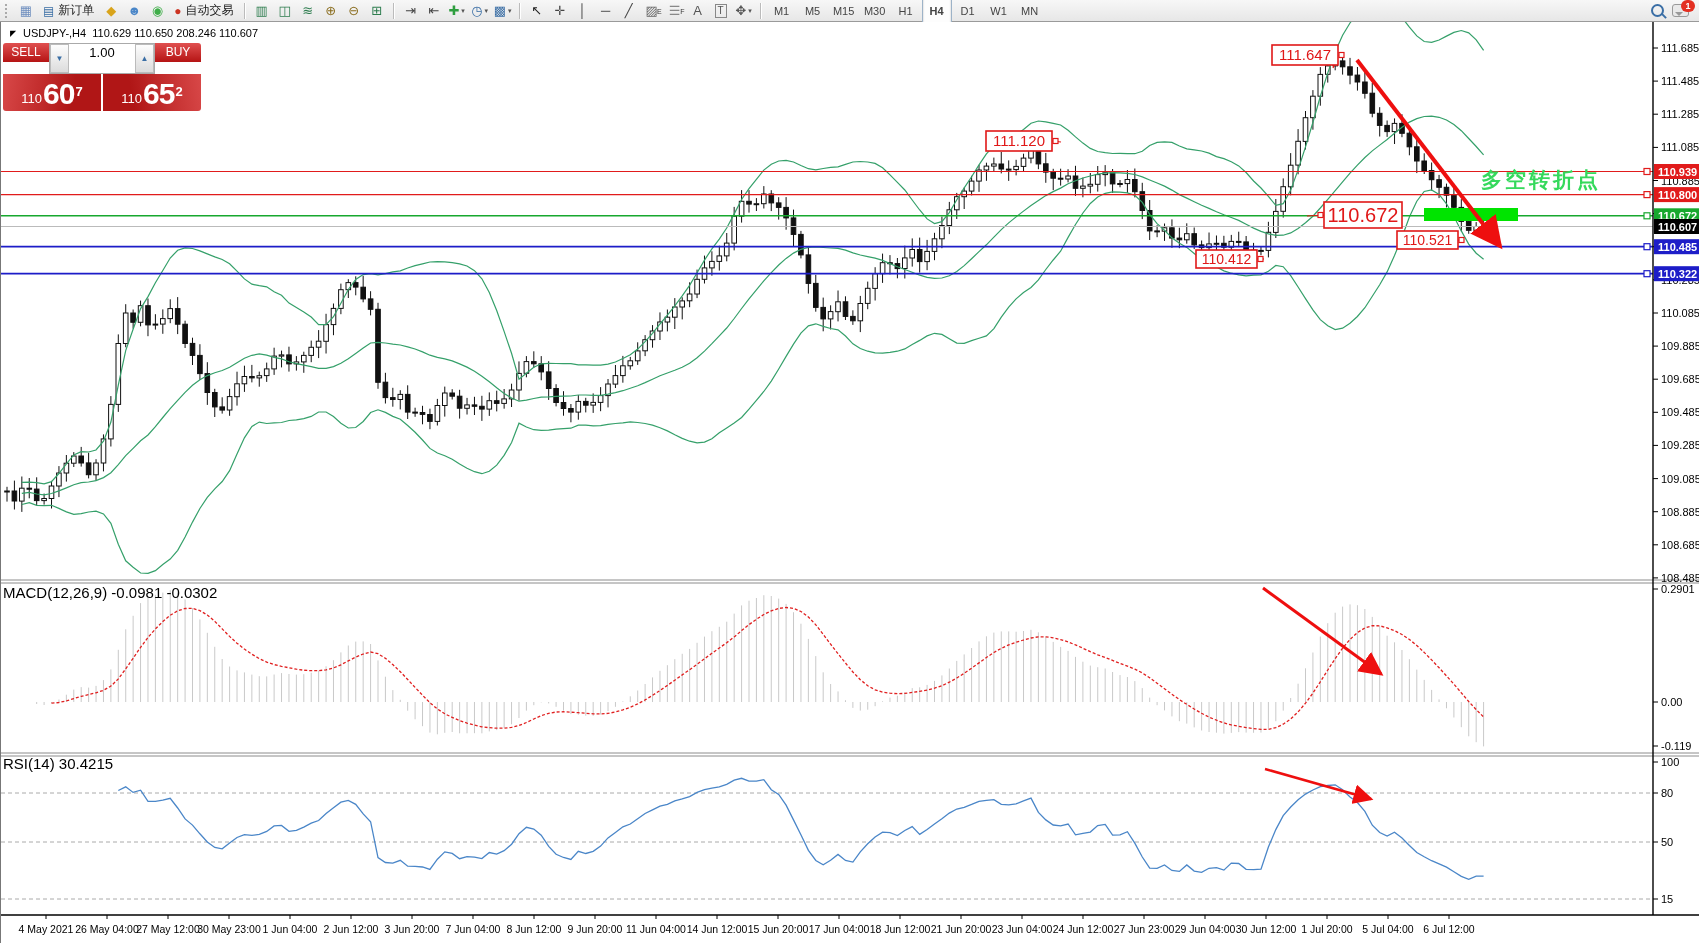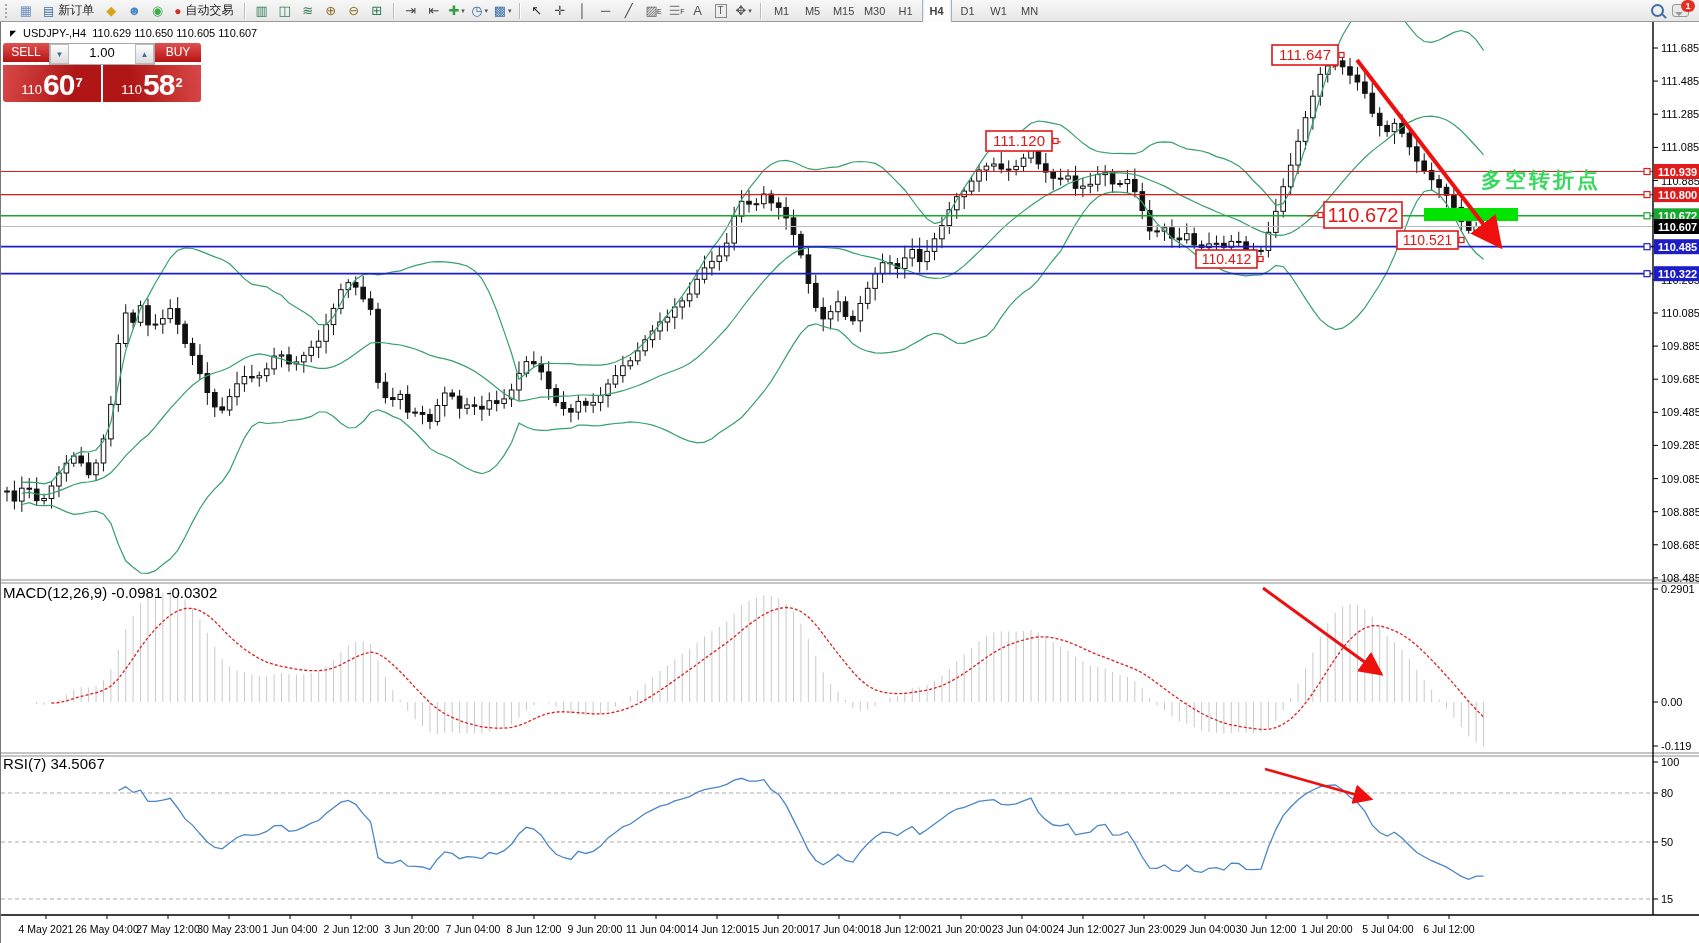--- a/index.html
+++ b/index.html
@@ -29,21 +29,21 @@
     border-radius:7px;font-size:9px;font-weight:bold;text-align:center;line-height:12px;padding:0 1px;}
   
   #chartwin{position:absolute;left:0;top:22px;width:1699px;height:921px;background:#fff;
     border-left:1px solid #777;box-sizing:border-box;}
   #chart-svg{position:absolute;left:0;top:0;}
   #symbol-info{position:absolute;left:22px;top:5px;font-size:11px;color:#000;white-space:pre;}
   #symbol-tri{position:absolute;left:9px;top:7px;font-size:8px;color:#000;}
   .pane-label{position:absolute;font-size:15px;color:#000;white-space:pre;}
   
   #ocp{position:absolute;left:2px;top:21px;width:198px;height:56px;font-family:"Liberation Sans",sans-serif;}
-  #ocp .row1{display:flex;height:22px;}
+  #ocp .row1{display:flex;height:31px;}
   .ocp-btn{width:46px;height:19px;color:#fff;font-size:12px;text-align:center;line-height:19px;
     background:linear-gradient(#e05050,#b51414);cursor:pointer;}
   .ocp-btn.sell{border-radius:3px 0 0 0;}
   .ocp-btn.buy{border-radius:0 3px 0 0;text-align:center;}
   #vol-wrap{flex:1;display:flex;background:#fff;border:1px solid #aaa;box-sizing:border-box;}
   .vol-arrow{width:17px;background:linear-gradient(#fdfdfd,#dcdcdc);border:1px solid #bbb;
     font-size:8px;color:#3a6ea5;display:flex;align-items:center;justify-content:center;cursor:pointer;}
   #vol-value{flex:1;text-align:center;font-size:13px;line-height:17px;color:#000;}
   #ocp .row2{display:flex;height:37px;gap:2px;}
   .ocp-price{flex:1;color:#fff;display:flex;align-items:flex-end;justify-content:center;
@@ -953,41 +953,41 @@
         <rect x="1195" y="228" width="61" height="18" fill="#fff" stroke="#e01818" stroke-width="1.6"></rect>
         <text x="1225.5" y="242.04" text-anchor="middle" fill="#e01818" font-size="14">110.412</text>
       </g>
       <text x="1480" y="165" fill="#35d95c" font-size="21" font-weight="bold" letter-spacing="3">多空转折点</text>
       <line x1="1356" y1="38" x2="1499" y2="224" stroke="#ee0f0f" stroke-width="4" marker-end="url(#arr)"></line>
       <line x1="1262" y1="566" x2="1380" y2="652" stroke="#ee0f0f" stroke-width="3" marker-end="url(#arr)"></line>
       <line x1="1264" y1="747" x2="1370" y2="777" stroke="#ee0f0f" stroke-width="2.5" marker-end="url(#arr)"></line>
     </svg>
 
   <span id="symbol-tri">◤</span>
-  <div id="symbol-info">USDJPY-,H4  110.629 110.650 110.605 110.607</div>
+  <div id="symbol-info">USDJPY-,H4  110.629 110.650 208.246 110.607</div>
 
   <div id="ocp">
     <div class="row1">
       <div class="ocp-btn sell">SELL</div>
       <div id="vol-wrap">
         <div class="vol-arrow">▼</div>
         <div id="vol-value">1.00</div>
         <div class="vol-arrow">▲</div>
       </div>
       <div class="ocp-btn buy">BUY</div>
     </div>
     <div class="row2">
       <div class="ocp-price sell">
         <span class="p-small">110</span>
           <span class="p-big">60</span>
           <span class="p-sup">7</span>
       </div>
       <div class="ocp-price buy">
         <span class="p-small">110</span>
-          <span class="p-big">58</span>
+          <span class="p-big">65</span>
           <span class="p-sup">2</span>
       </div>
     </div>
   </div>
 
   <div class="pane-label" style="left:2px;top:562px;">MACD(12,26,9) -0.0981 -0.0302</div>
-  <div class="pane-label" style="left:2px;top:733px;">RSI(7) 34.5067</div>
+  <div class="pane-label" style="left:2px;top:733px;">RSI(14) 30.4215</div>
 </div>
 
 </body></html>

